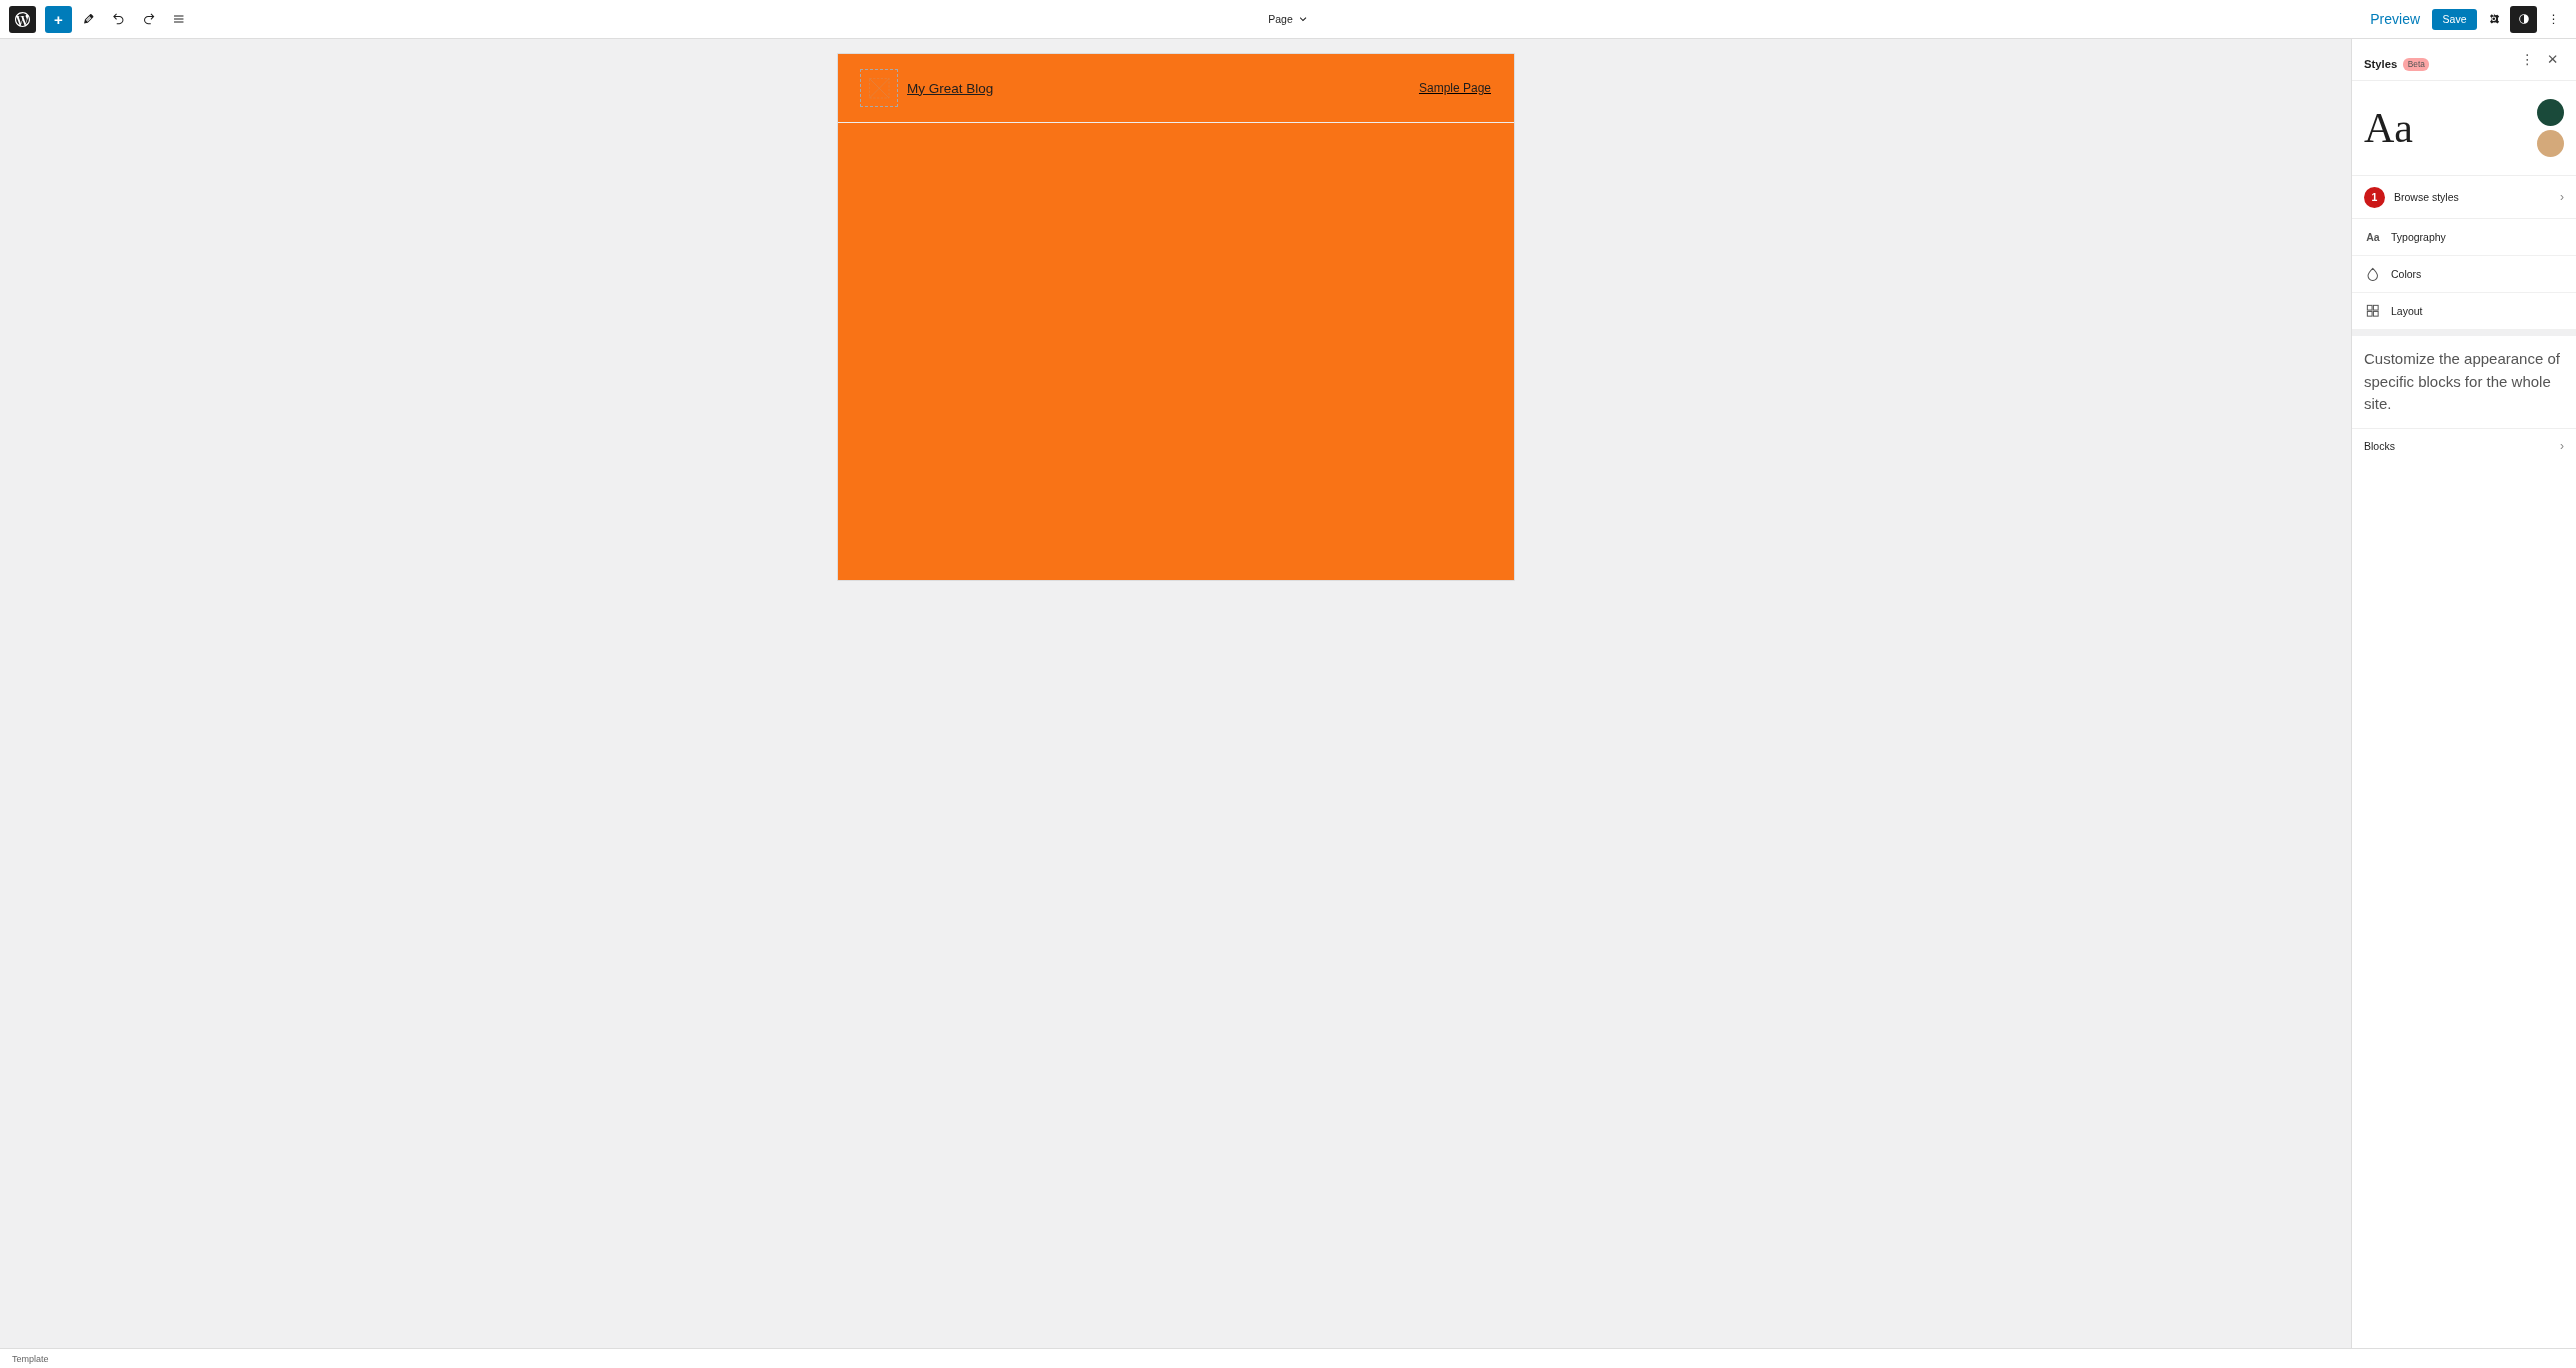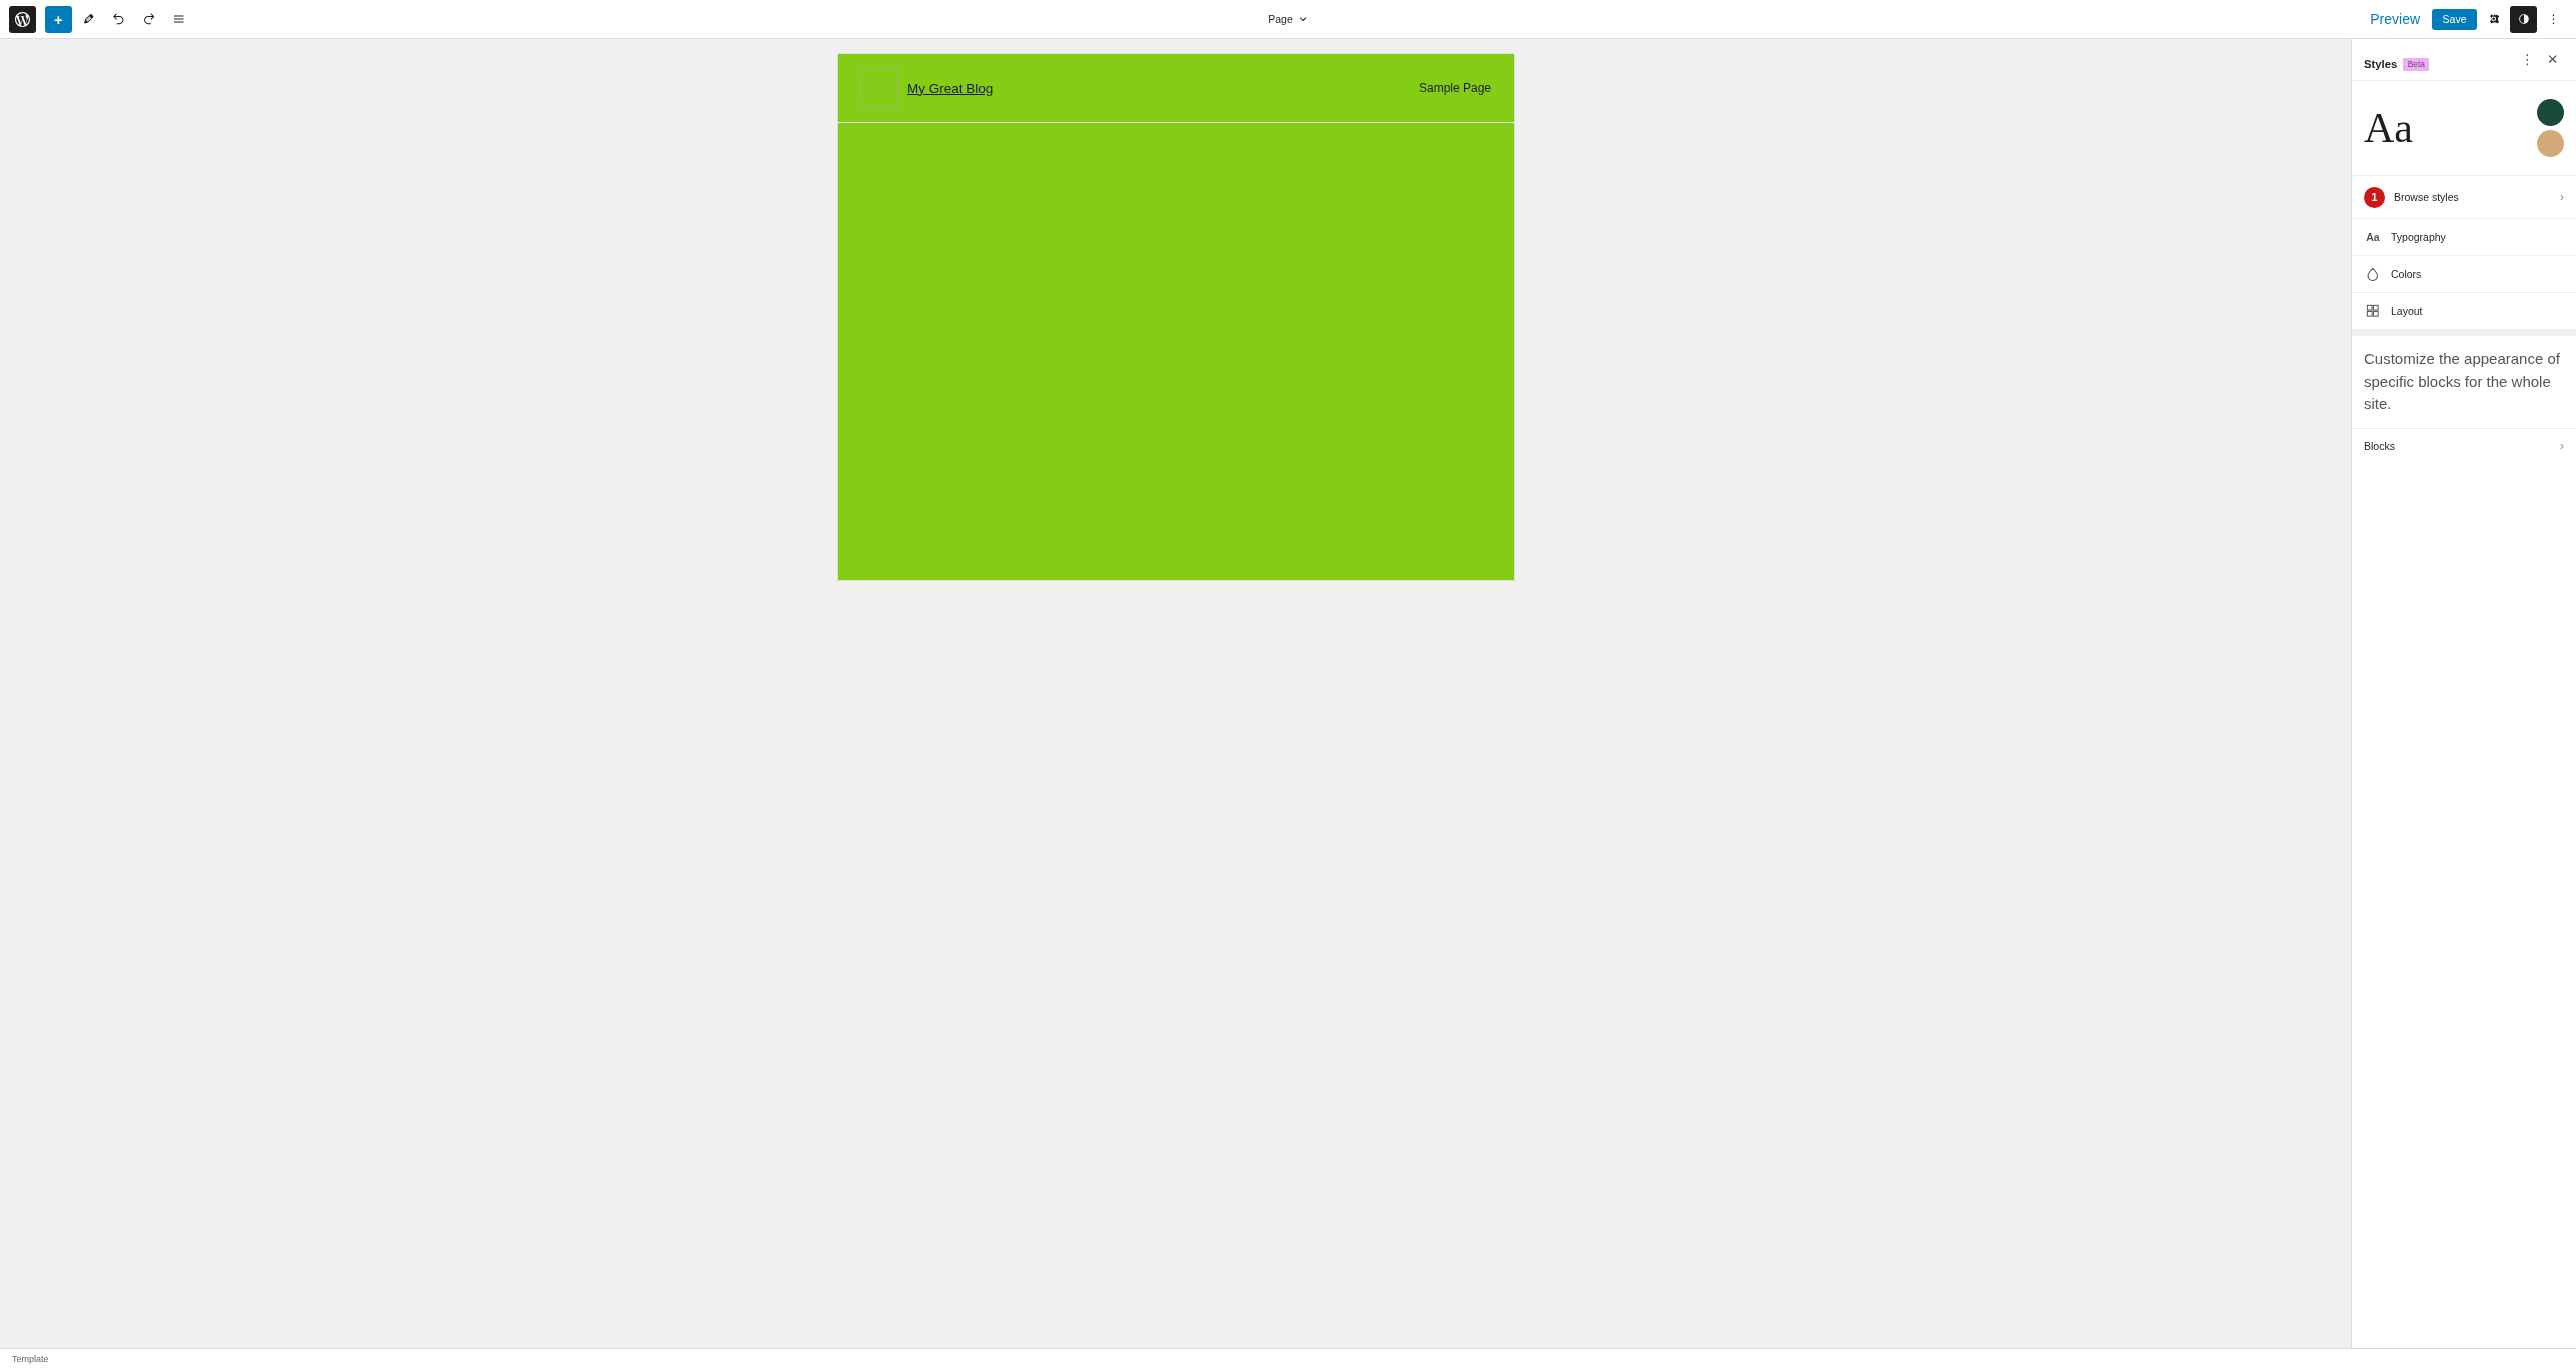--- a/index.html
+++ b/index.html
@@ -92,25 +92,26 @@
     .canvas-area {
       flex: 1;
       background: #f0f0f1;
       overflow: auto;
       display: flex;
       flex-direction: column;
       align-items: center;
       padding: 15px;
     }
     .page-canvas {
-      background: #84cc16;
+      background: #f97316;
       width: 100%;
       max-width: 676px;
       min-height: 526px;
       box-shadow: 0 0 0 0.8px rgba(0,0,0,0.1);
+      text-decoration: underline;
     }
 
     
     .blog-header {
       display: flex;
       align-items: center;
       justify-content: space-between;
       padding: 15px 22.5px;
       border-bottom: 0.8px solid #eee;
     }
@@ -194,22 +195,22 @@
     }
     .styles-panel-title-area {
       display: flex; align-items: center; gap: 6px;
     }
     .styles-panel-title {
       font-size: 11.3px;
       font-weight: 600;
       color: #1e1e1e;
     }
     .beta-badge {
-      background: #f0abfc;
-      border-radius: 0;
+      background: #fca5a5;
+      border-radius: 6px;
       padding: 1.5px 4.5px;
       font-size: 8.3px;
       color: #555;
     }
     .panel-header-actions {
       display: flex; align-items: center; gap: 3px;
     }
     .panel-icon-btn {
       width: 22.5px; height: 22.5px;
       border: none; background: transparent; cursor: pointer;

